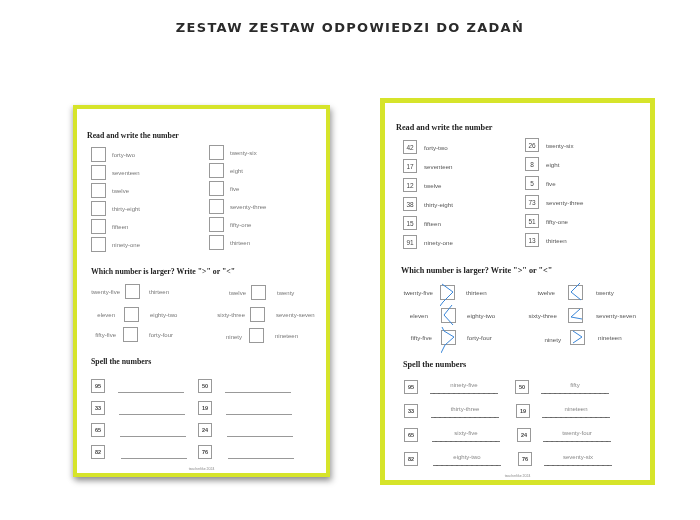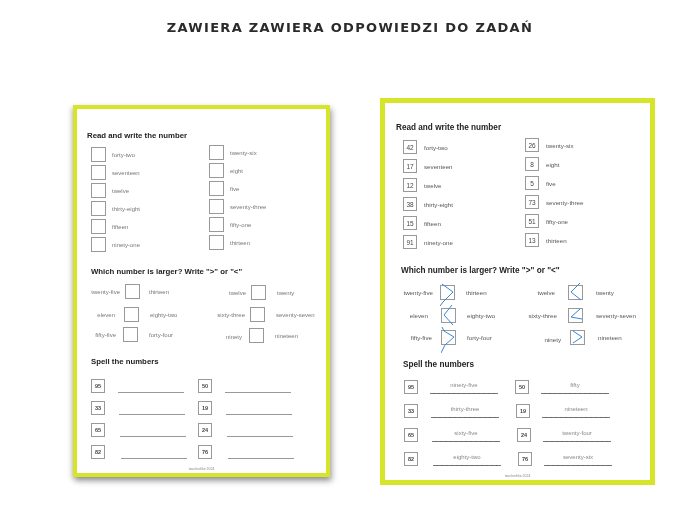--- a/index.html
+++ b/index.html
@@ -13,21 +13,21 @@
   }
 
   .sheet {
     position: absolute; background: #fff; border: 4px solid #d6e42a;
   }
   .sheet.left { left: 73px; top: 105px; width: 257px; height: 372px;
     box-shadow: 2px 4px 6px rgba(0,0,0,0.35), -2px 2px 5px rgba(0,0,0,0.15); }
   .sheet.right { left: 380px; top: 98px; width: 275px; height: 387px; border-width: 5px; }
 
   .sheet .heading {
-    position: absolute; font-family: Liberation Sans, sans-serif; font-weight: bold;
+    position: absolute; font-family: Liberation Serif, serif; font-weight: bold;
     font-size: 8.2px; color: #222;
   }
   .left .heading { font-size: 7.8px; }
 
   .item { position: absolute; display: flex; align-items: center; }
   .box {
     border: 1px solid #999; background: #fff; display: flex; align-items: center; justify-content: center;
     font-family: "Liberation Sans", sans-serif; color: #444;
   }
   .word { font-family: "Liberation Sans", sans-serif; font-size: 6px; color: #777; white-space: nowrap; }
@@ -46,21 +46,21 @@
   .spell .ans { position: absolute; font-size: 6px; color: #888; text-align: center; }
   .right .spell .line { background: #666; height: 1px; border-bottom: 1px dashed #777; }
 
   .footer-mark { position: absolute; font-size: 3.5px; color: #888; width: 100%; text-align: center; }
 
   .sym { position: absolute; left: -1px; top: -4px; }
 </style>
 </head>
 <body>
 
-<div class="page-title">ZAWIERA ZAWIERA ODPOWIEDZI DO ZADAŃ</div>
+<div class="page-title">ZESTAW ZESTAW ODPOWIEDZI DO ZADAŃ</div>
 
 <div class="sheet left">
   <div class="heading" style="left:10px; top:22px;">Read and write the number</div>
 
   <div class="item rw" style="left:14px; top:38px;">
       <div class="box"></div>
       <span class="word">forty-two</span>
     </div>
   <div class="item rw" style="left:14px; top:56px;">
       <div class="box"></div>

